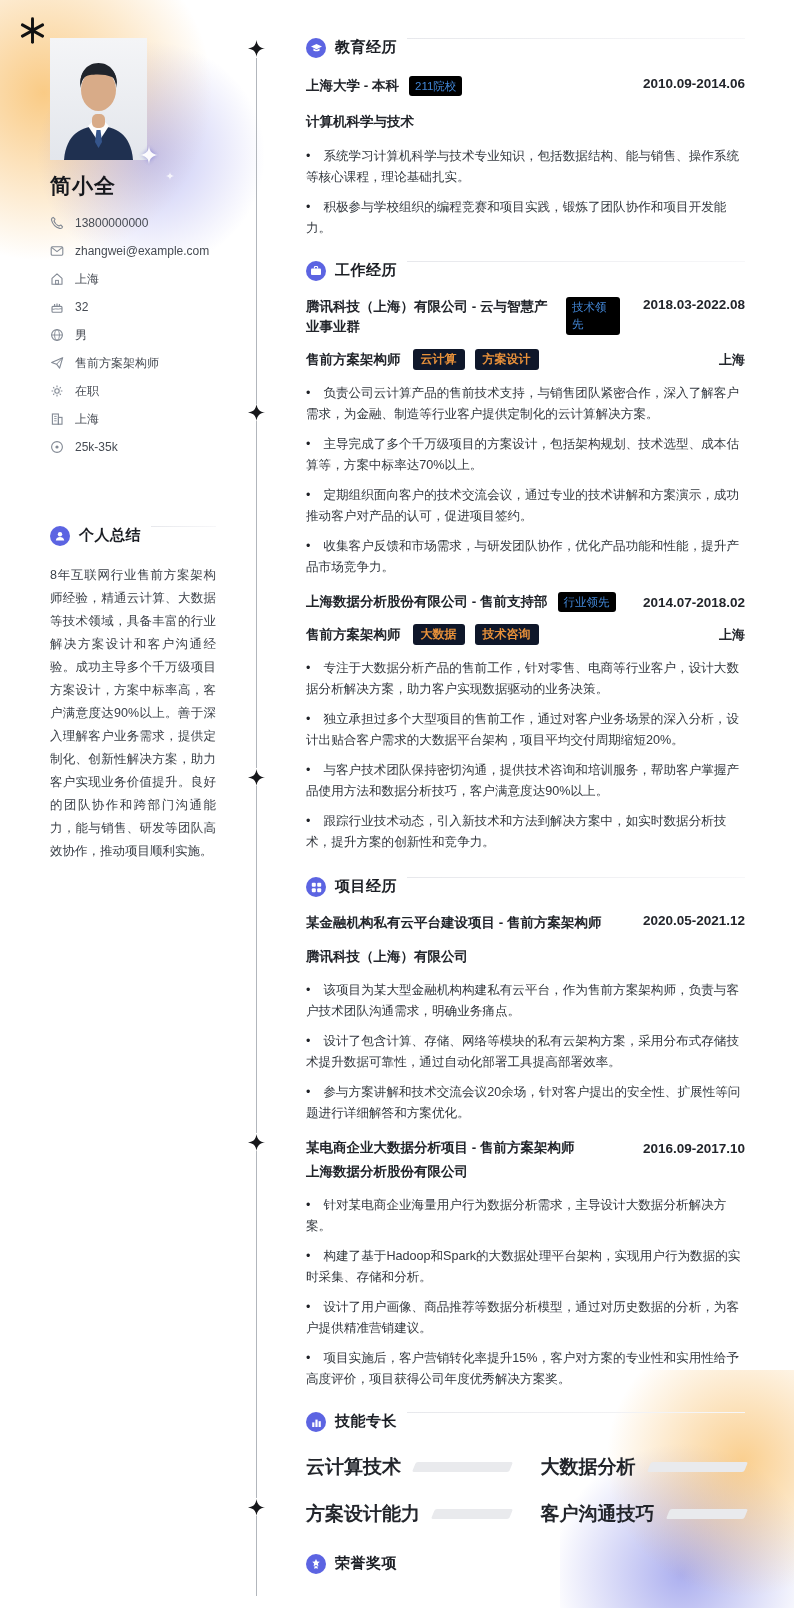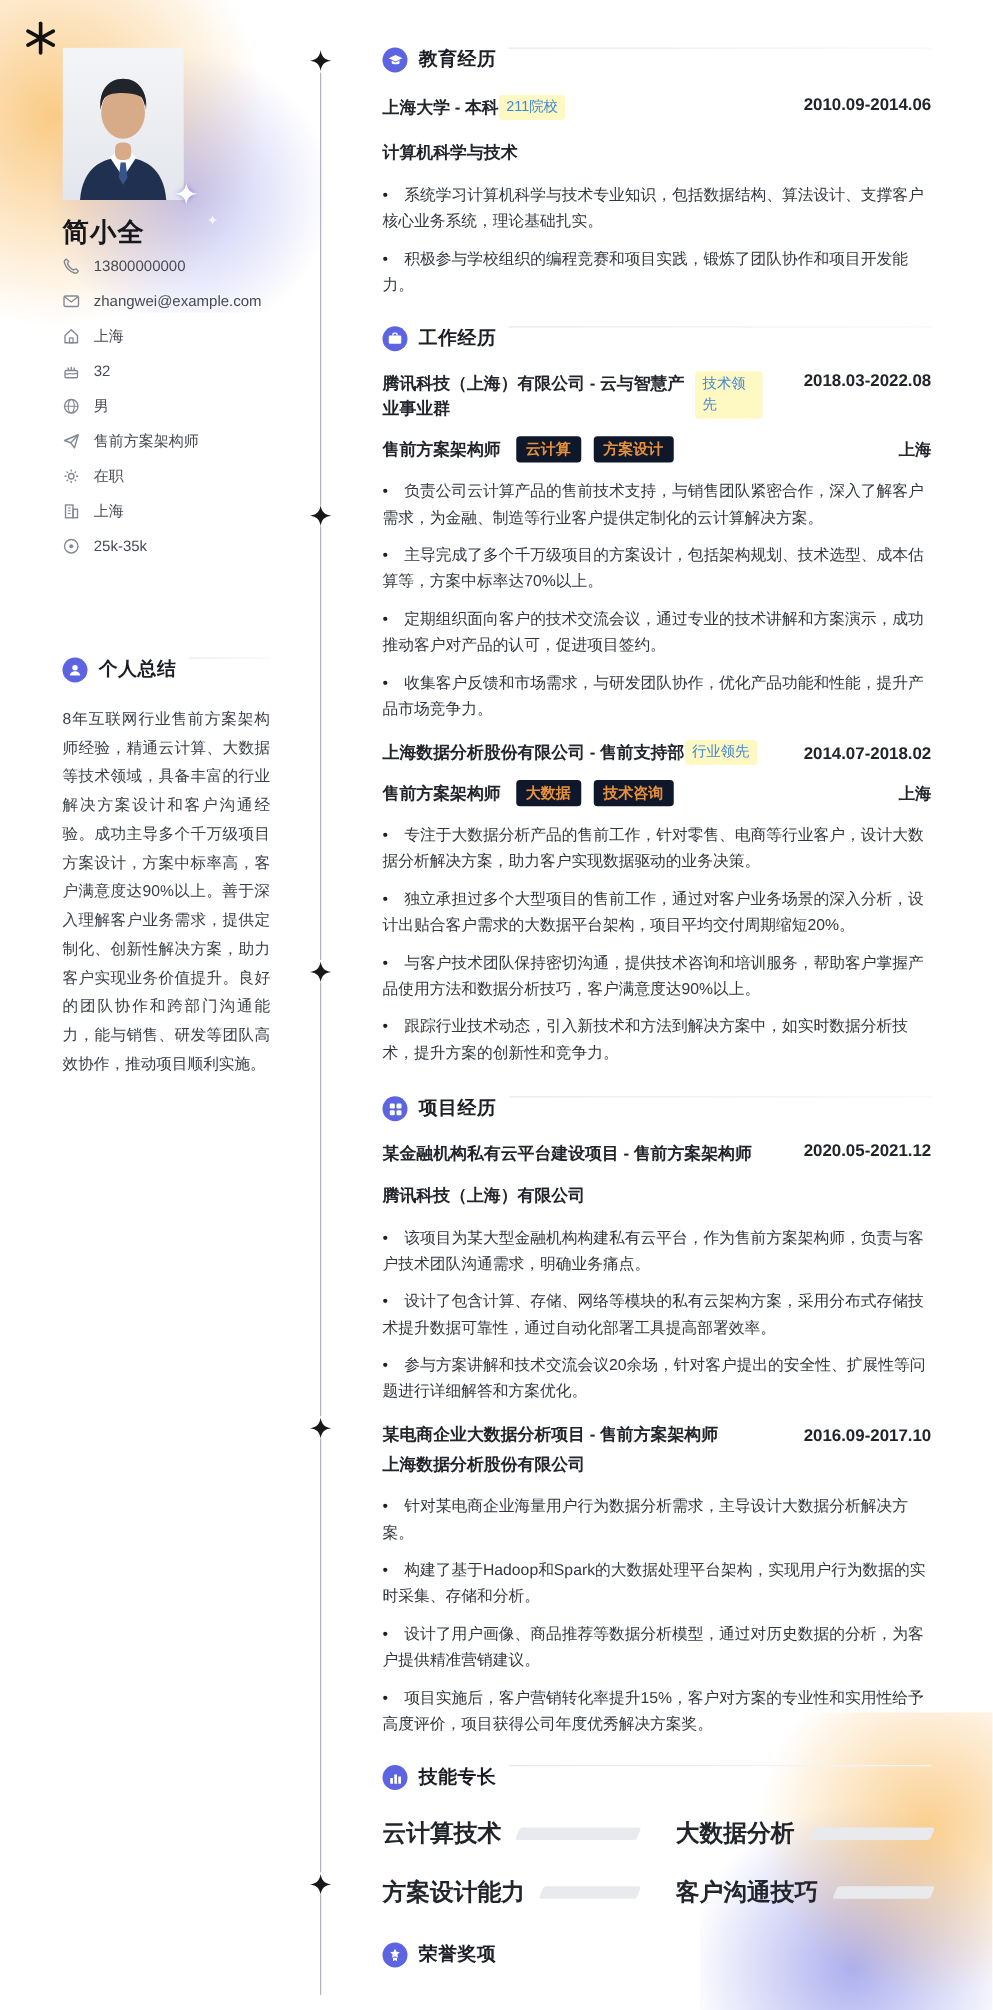--- a/index.html
+++ b/index.html
@@ -20,37 +20,37 @@
   .logo-asterisk { position:absolute; left:19px; top:17px; width:27px; height:27px; }
   .photo-sparkle { position:absolute; left:140px; top:146px; width:18px; height:18px; opacity:.95; filter:drop-shadow(0 0 2px rgba(90,90,200,.6)); }
   .photo-sparkle2 { position:absolute; left:166px; top:172px; width:8px; height:8px; opacity:.8; }
   
   .tl-seg { position:absolute; left:256px; width:1px; background:#b2b6bc; }
   .tl-star { position:absolute; left:248px; width:17px; height:17px; }
   
   .sidebar { position:absolute; left:0; top:0; width:252px; }
   .photo-frame { position:absolute; left:50px; top:38px; width:97px; height:122px; overflow:hidden; }
   .person-name { position:absolute; left:50px; top:172px; font-size:21px; font-weight:bold; color:#16181d; letter-spacing:1px; }
-  .contacts { position:absolute; left:50px; top:199px; width:180px; }
+  .contacts { position:absolute; left:50px; top:209px; width:180px; }
   .contact-row { display:flex; align-items:center; height:28px; font-size:12px; color:#464b53; }
   .contact-row .cicon { width:14px; height:14px; margin-right:11px; flex:none; }
   .side-section { position:absolute; left:50px; top:526px; width:166px; }
   .summary-text { margin-top:18px; font-size:12.5px; line-height:23px; color:#3b4048; text-align:justify; }
   
   .sec-head { display:flex; align-items:flex-start; }
   .sec-icon { width:20px; height:20px; border-radius:50%; background:#5c64e2; display:flex; align-items:center; justify-content:center; flex:none; }
   .sec-title { font-size:15px; font-weight:bold; color:#1b1e24; margin-left:9px; letter-spacing:.5px; }
   .sec-line { flex:1; height:1px; background:linear-gradient(to right,#e7e8ec,#f7f7f9); margin-left:10px; }
   
   .main { position:absolute; left:306px; top:38px; width:439px; }
   .entry-row { display:flex; align-items:flex-start; }
   .entry-title { font-size:13.5px; font-weight:bold; color:#22252b; line-height:20px; }
   .entry-date { margin-left:auto; font-size:13.5px; font-weight:bold; color:#22252b; white-space:nowrap; padding-left:10px; }
   .entry-loc { margin-left:auto; font-size:13px; font-weight:bold; color:#22252b; }
-  .tag-blue { background:#fef9c3; color:#4286d6; font-size:11.5px; padding:2px 6px; border-radius:3px; flex:none; line-height:16px; }
+  .tag-blue { background:#000000; color:#4286d6; font-size:11.5px; padding:2px 6px; border-radius:3px; margin-left:10px; flex:none; line-height:16px; }
   .tag-blue.wrap2 { width:54px; line-height:17px; }
   .tag-orange { background:#0f172a; color:#e8913a; font-weight:bold; font-size:12px; padding:2px 8px; border-radius:3px; margin-left:12px; flex:none; }
   ul.bullets { list-style:none; }
   ul.bullets li { font-size:12.6px; line-height:21px; color:#33383f; margin-bottom:9px; }
   ul.bullets li::before { content:"•"; color:#1d2026; margin-right:13px; }
   
   .skills-grid { display:grid; grid-template-columns:1fr 1fr; column-gap:30px; margin-top:22px; }
   .skill-row { display:flex; align-items:center; margin-bottom:21px; }
   .skill-label { font-size:19px; font-weight:bold; color:#22252b; margin-right:13px; white-space:nowrap; }
   .skill-track { flex:1; height:10px; background:#e9eaed; border-radius:2px; transform:skewX(-22deg); overflow:hidden; }
@@ -218,21 +218,21 @@
       <span class="sec-title">教育经历</span>
       <span class="sec-line"></span>
     </div>
     <div class="entry-row" style="margin-top:18px;">
       <span class="entry-title">上海大学 - 本科</span>
       <span class="tag-blue">211院校</span>
       <span class="entry-date">2010.09-2014.06</span>
     </div>
     <div class="entry-title" style="margin-top:16px;">计算机科学与技术</div>
     <ul class="bullets" style="margin-top:14px;">
-      <li>系统学习计算机科学与技术专业知识，包括数据结构、算法设计、支撑客户核心业务系统，理论基础扎实。</li>
+      <li>系统学习计算机科学与技术专业知识，包括数据结构、能与销售、操作系统等核心课程，理论基础扎实。</li>
       <li>积极参与学校组织的编程竞赛和项目实践，锻炼了团队协作和项目开发能力。</li>
     </ul>
   </section>
 
   <section style="margin-top:22px;">
     <div class="sec-head">
       <span class="sec-icon">
         <svg width="12" height="12" viewBox="0 0 12 12">
             <rect x="1" y="3.4" width="10" height="6.6" rx="1" fill="#fff"></rect>
             <path d="M4.4 3.4 V2.2 C4.4 1.8 4.8 1.5 5.2 1.5 H6.8 C7.2 1.5 7.6 1.8 7.6 2.2 V3.4" fill="none" stroke="#fff" stroke-width="1.1"></path>

